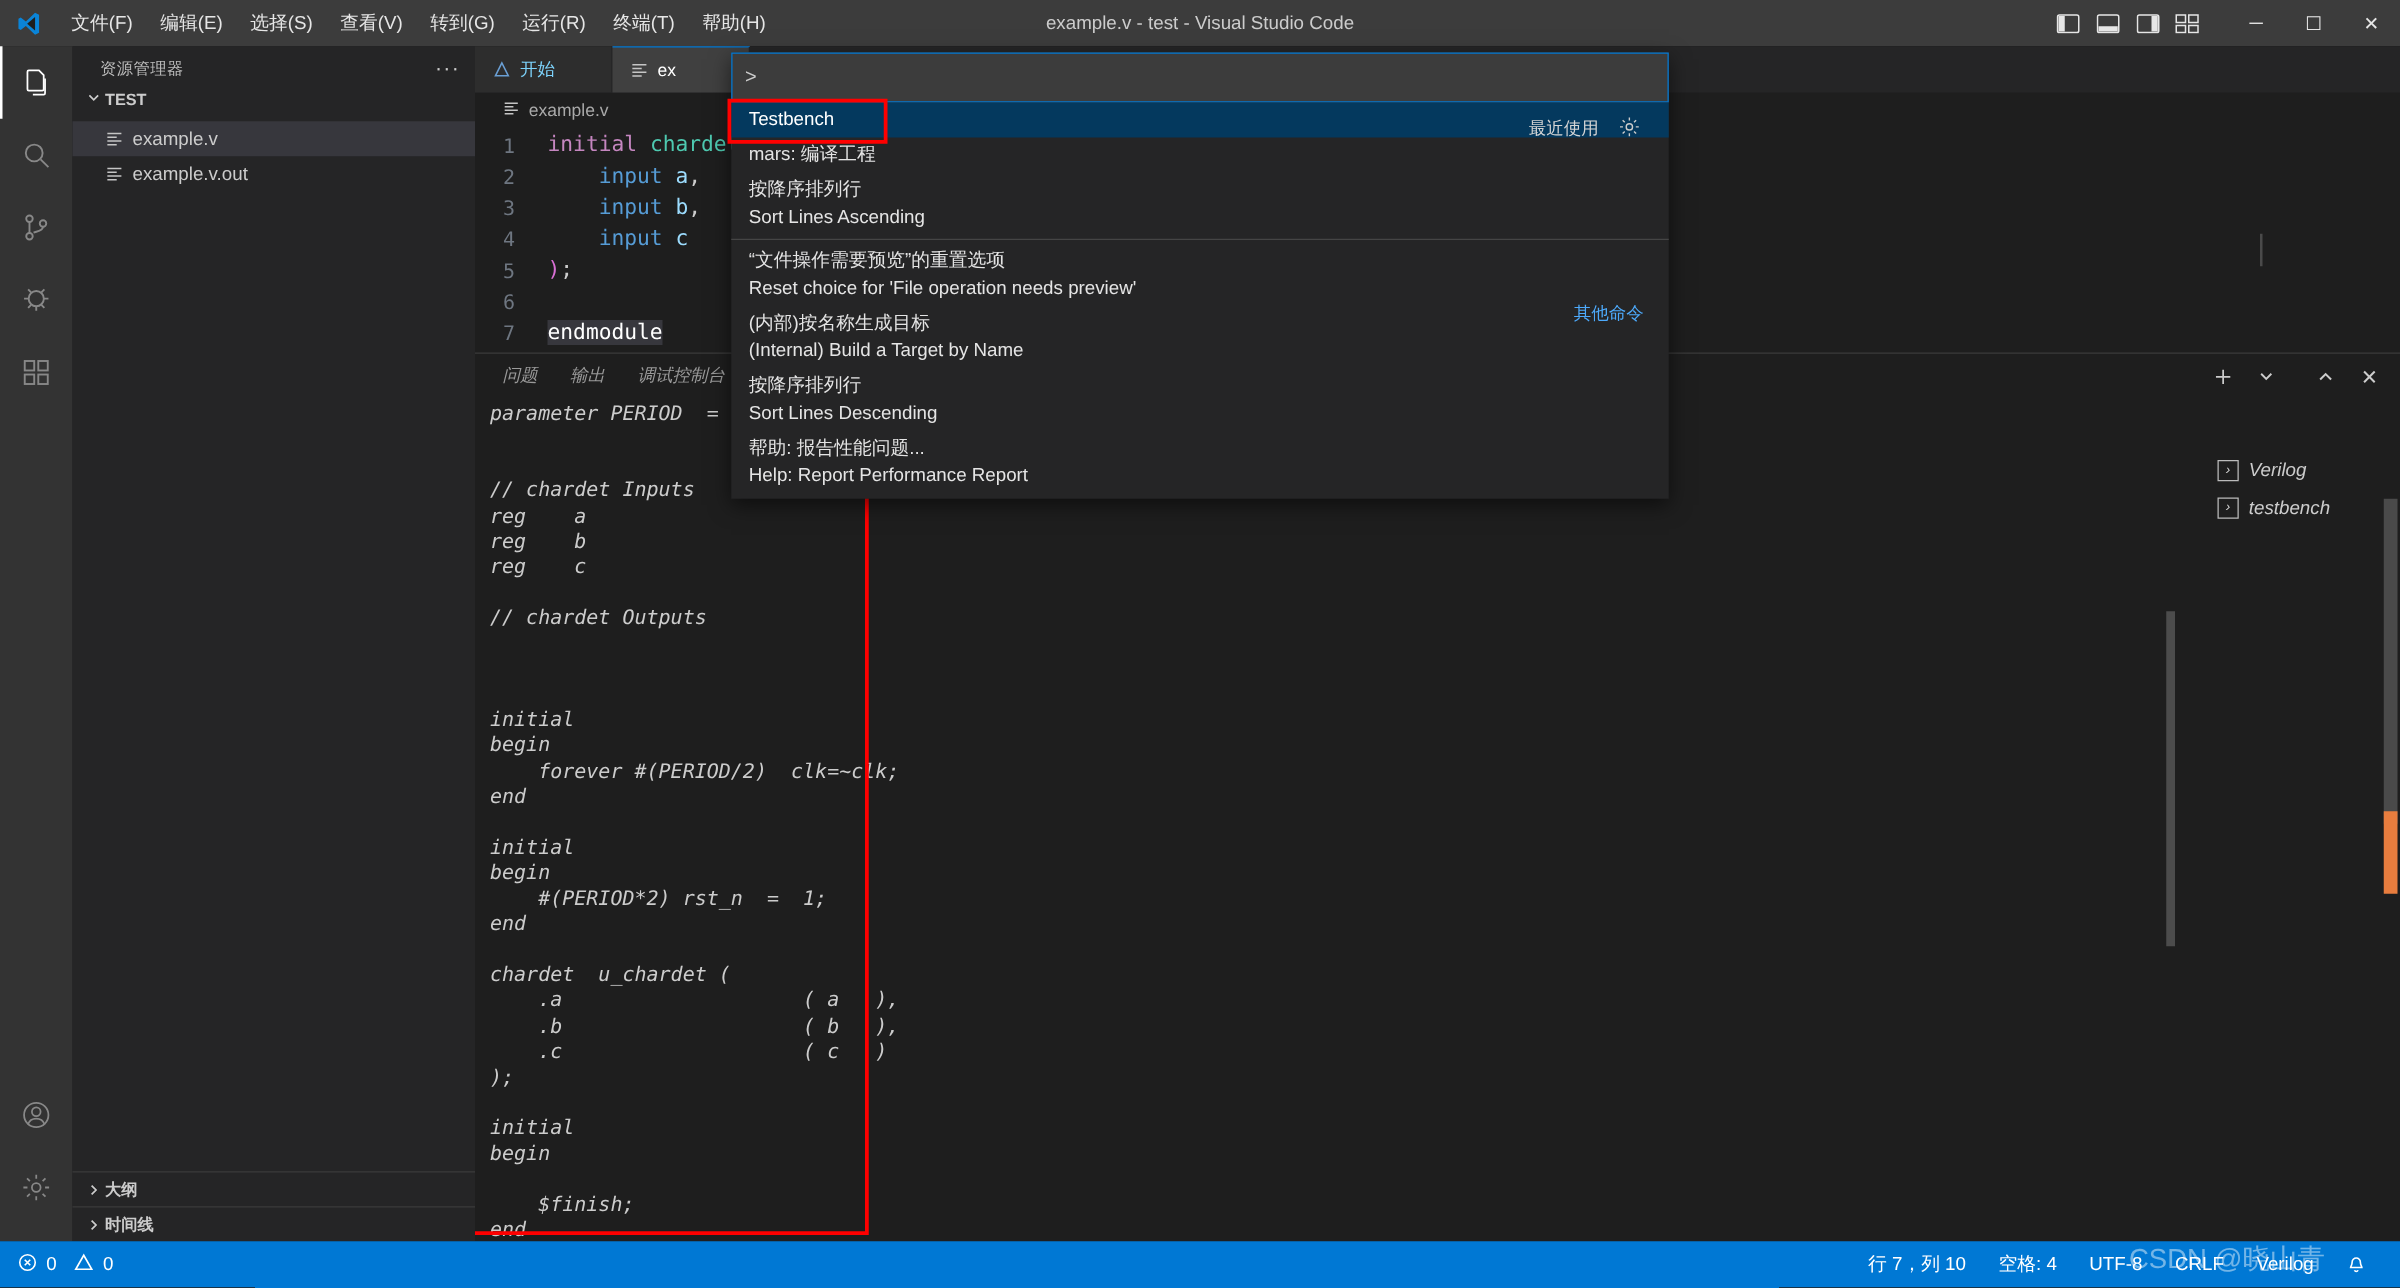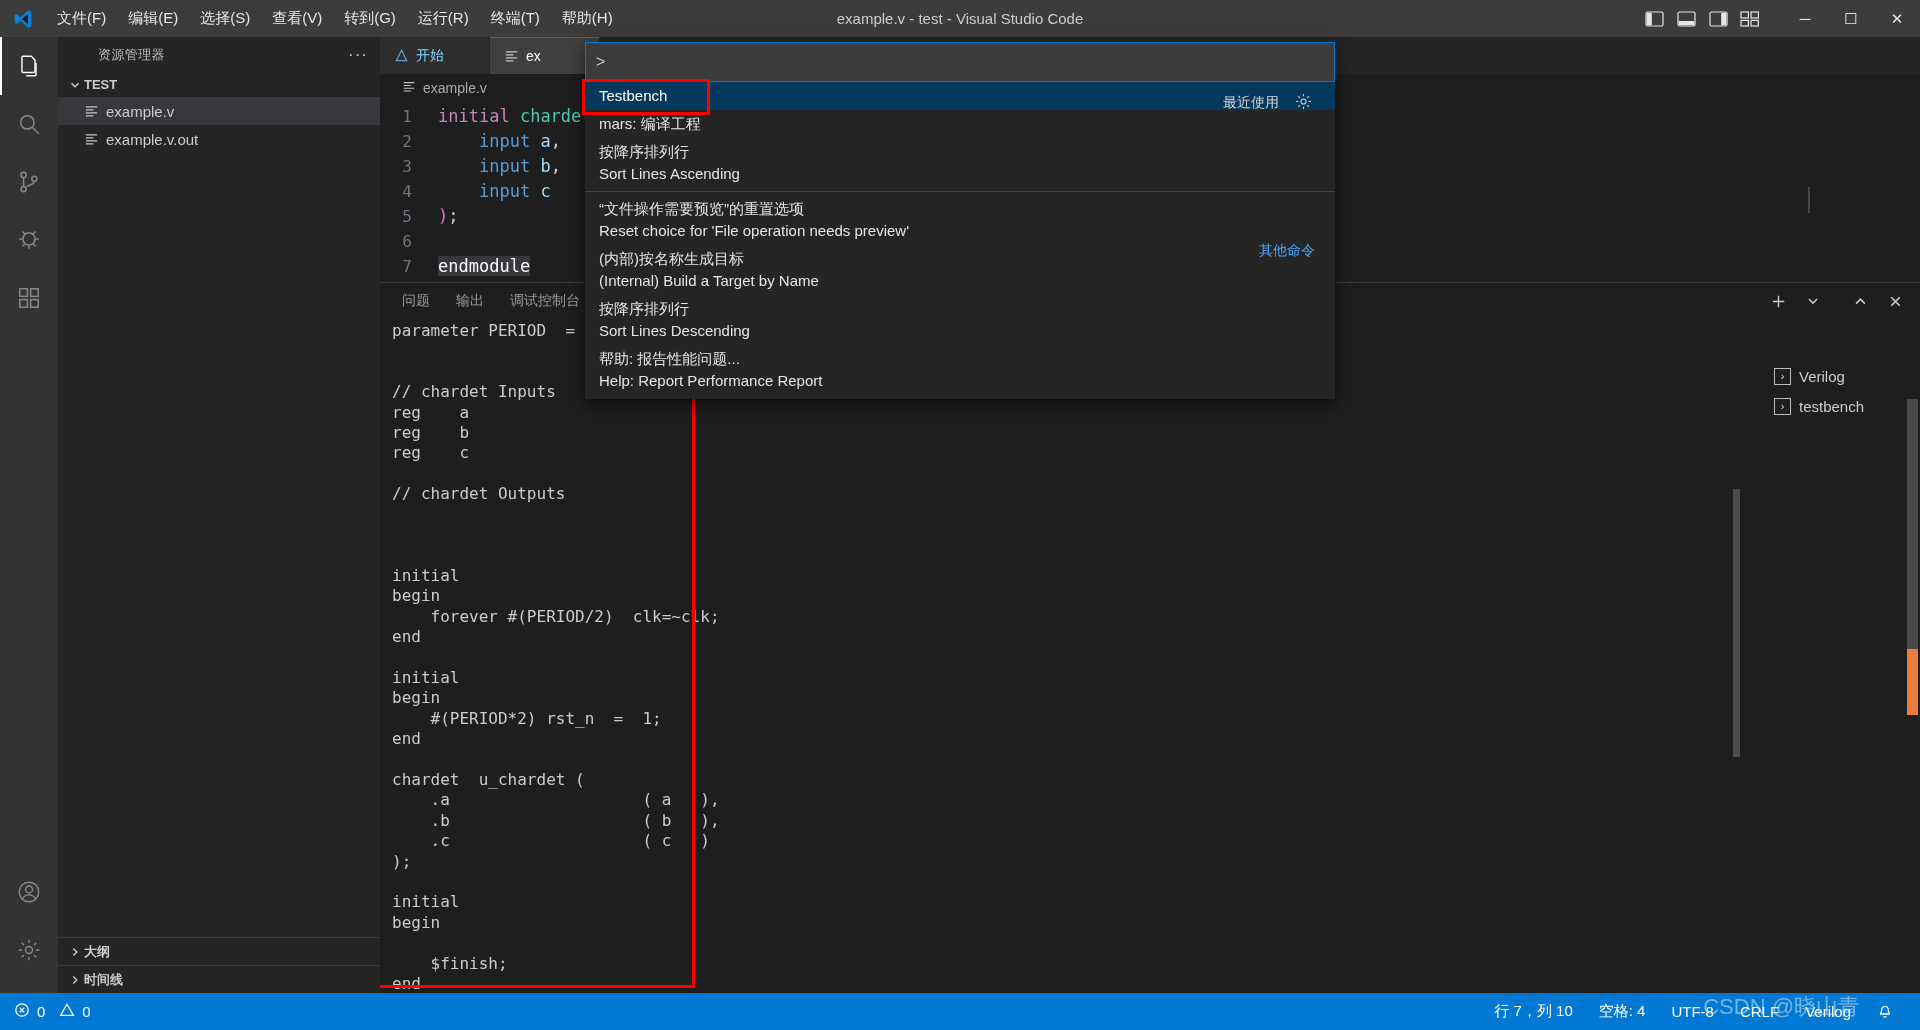--- a/index.html
+++ b/index.html
@@ -51,26 +51,26 @@
     content:""; position:absolute; left:0; top:0; width:2px; height:58px; background:#ffffff;
   }
   .act-spacer { flex:1; }
 
   
   #sidebar {
     position:absolute; top:37px; left:58px; width:322px; height:956px;
     background:#252526; display:flex; flex-direction:column;
   }
   #sb-header {
-    height:35px; display:flex; align-items:center; padding:0 12px 0 40px;
+    height:35px; display:flex; align-items:center; padding:0 12px 0 22px;
     font-size:13px; color:#bbbbbb; letter-spacing:.4px;
   }
   #sb-header .dots { margin-left:auto; font-size:17px; color:#cccccc; letter-spacing:1px; }
   .tree-section-head {
-    height:25px; display:flex; align-items:center; padding-left:8px;
+    height:25px; display:flex; align-items:flex-start; padding-left:8px;
     font-size:13px; font-weight:bold; color:#cccccc;
   }
   .chev { width:18px; display:inline-flex; align-items:center; justify-content:center; color:#cccccc; }
   .tree-row {
     height:28px; display:flex; align-items:center; padding-left:26px;
     font-size:15px; color:#cccccc;
   }
   .tree-row.selected { background:#37373d; }
   .file-ic { margin-right:7px; color:#c5c5c5; display:flex; }
   #sb-bottom { margin-top:auto; }
@@ -106,21 +106,21 @@
   .kw  { color:#c586c0; }
   .kw2 { color:#569cd6; }
   .type{ color:#4ec9b0; }
   .var { color:#9cdcfe; }
   .pun { color:#cccccc; }
   .hl-word { background:#37373d; }
 
   
   #panel {
     position:absolute; left:380px; top:282px; right:0; height:711px;
-    background:#1e1e1e; border-top:1px solid #3b3b3b;
+    background:#1e1e1e; border-top:1px solid #3b3b3b;font-style:italic;
   }
   #panel-tabs { height:36px; display:flex; align-items:center; padding-left:22px; gap:26px; }
   .ptab { font-size:14px; color:#9a9a9a; height:36px; display:flex; align-items:center; }
   #panel-actions {
     position:absolute; right:14px; top:0; height:36px;
     display:flex; align-items:center; gap:13px; color:#cccccc;
   }
   .pact { display:flex; align-items:center; justify-content:center; width:22px; height:22px; }
 
   #terminal-body {

